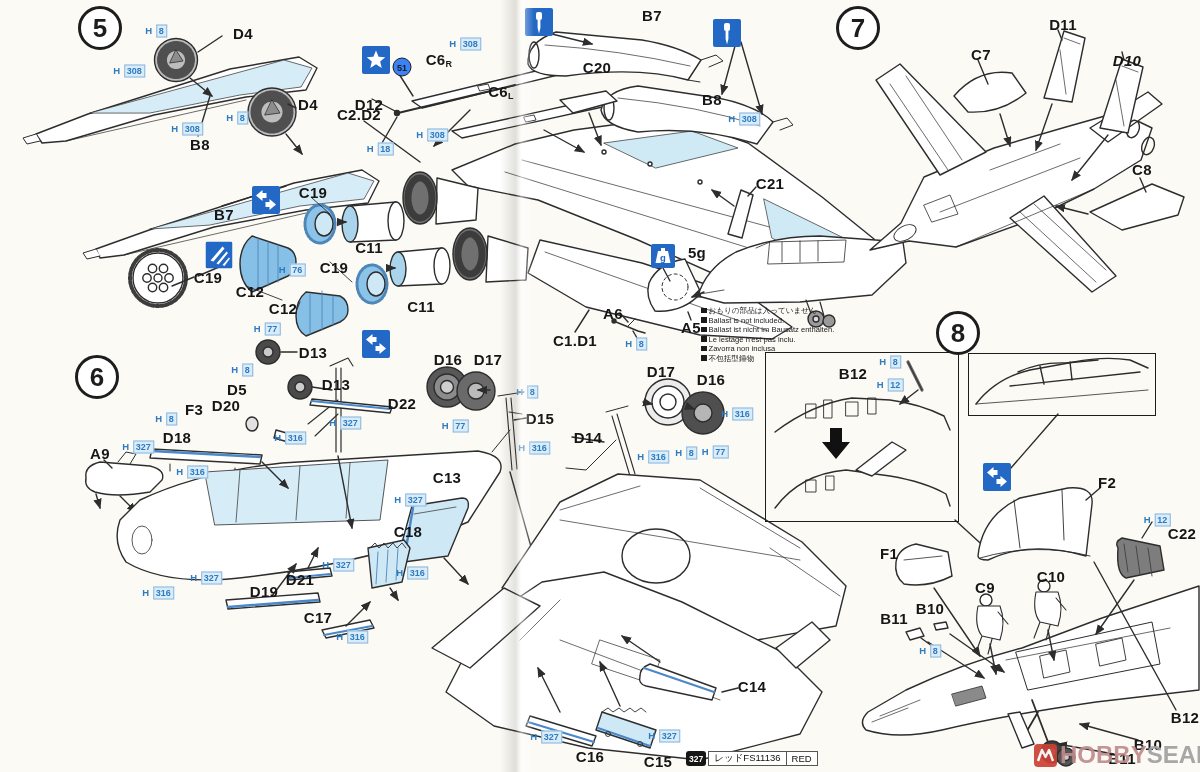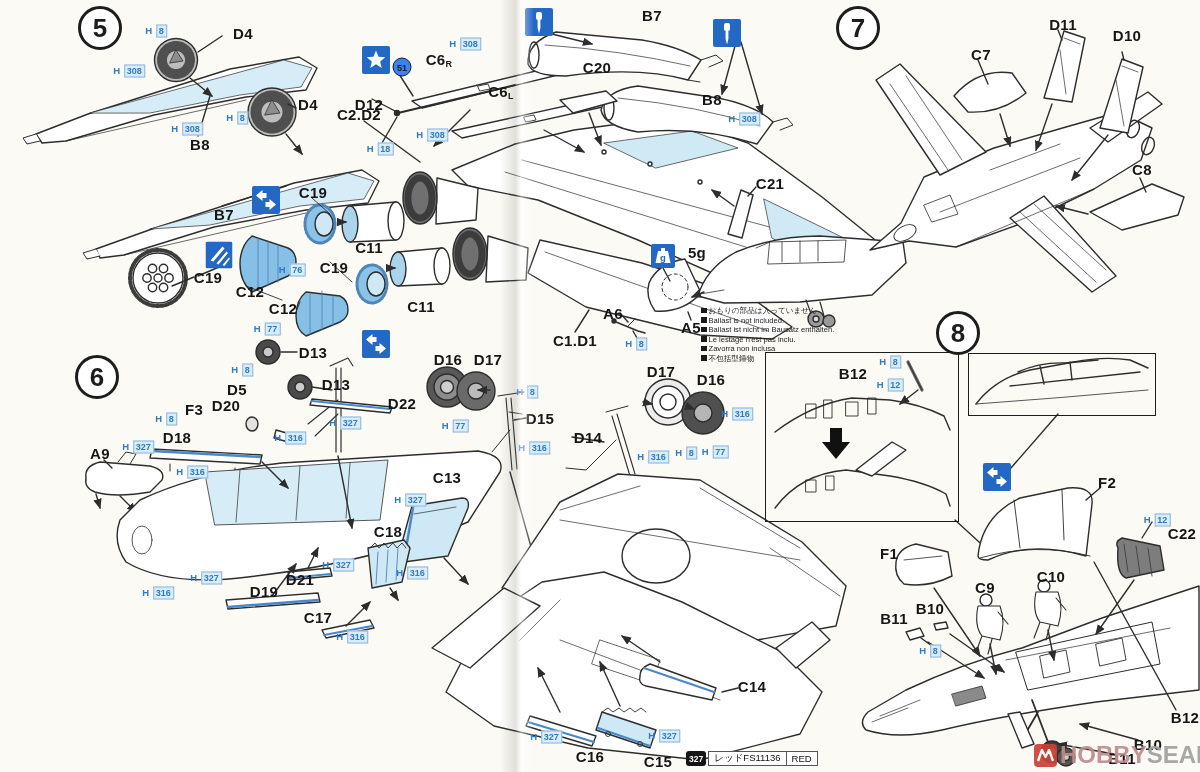--- a/index.html
+++ b/index.html
@@ -401,34 +401,34 @@
     <div class="plabel" style="left: 697px; top: 252px;">5g</div>
     <div class="plabel" style="left: 237px; top: 389px;">D5</div>
     <div class="plabel" style="left: 226px; top: 405px;">D20</div>
     <div class="plabel" style="left: 194px; top: 409px;">F3</div>
     <div class="plabel" style="left: 177px; top: 437px;">D18</div>
     <div class="plabel" style="left: 100px; top: 453px;">A9</div>
     <div class="plabel" style="left: 402px; top: 403px;">D22</div>
     <div class="plabel" style="left: 264px; top: 591px; text-align: right;">D19</div>
     <div class="plabel" style="left: 300px; top: 579px;">D21</div>
     <div class="plabel" style="left: 318px; top: 617px;">C17</div>
-    <div class="plabel" style="left: 388px; top: 531px;">C18</div>
+    <div class="plabel" style="left: 408px; top: 531px;">C18</div>
     <div class="plabel" style="left: 447px; top: 477px;">C13</div>
     <div class="plabel" style="left: 448px; top: 359px;">D16</div>
     <div class="plabel" style="left: 488px; top: 359px;">D17</div>
     <div class="plabel" style="left: 540px; top: 418px;">D15</div>
     <div class="plabel" style="left: 661px; top: 371px;">D17</div>
     <div class="plabel" style="left: 711px; top: 379px;">D16</div>
     <div class="plabel" style="left: 588px; top: 437px;">D14</div>
     <div class="plabel" style="left: 752px; top: 686px;">C14</div>
     <div class="plabel" style="left: 590px; top: 756px;">C16</div>
     <div class="plabel" style="left: 658px; top: 761px;">C15</div>
     <div class="plabel" style="left: 981px; top: 54px;">C7</div>
     <div class="plabel" style="left: 1063px; top: 24px;">D11</div>
-    <div class="plabel" style="left: 1127px; top: 35px;">D10</div>
+    <div class="plabel" style="left: 1127px; top: 60px; font-style: italic;">D10</div>
     <div class="plabel" style="left: 1142px; top: 169px;">C8</div>
     <div class="plabel" style="left: 853px; top: 373px;">B12</div>
     <div class="plabel" style="left: 1107px; top: 482px;">F2</div>
     <div class="plabel" style="left: 889px; top: 553px;">F1</div>
     <div class="plabel" style="left: 985px; top: 587px;">C9</div>
     <div class="plabel" style="left: 1051px; top: 576px;">C10</div>
     <div class="plabel" style="left: 930px; top: 608px;">B10</div>
     <div class="plabel" style="left: 894px; top: 618px;">B11</div>
     <div class="plabel" style="left: 1182px; top: 533px;">C22</div>
     <div class="plabel" style="left: 1185px; top: 717px;">B12</div>

